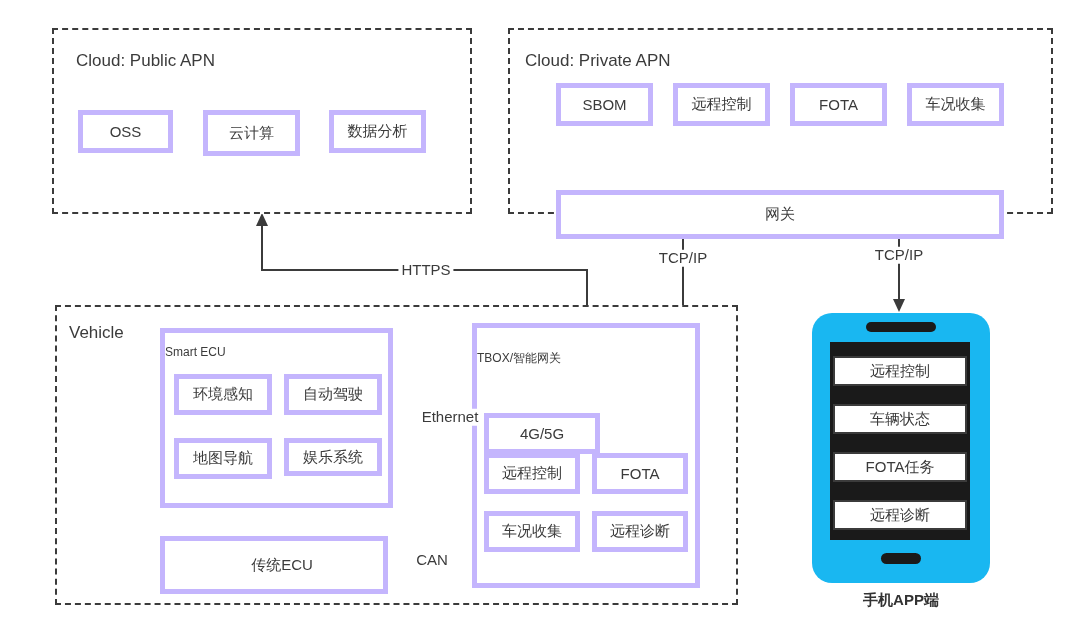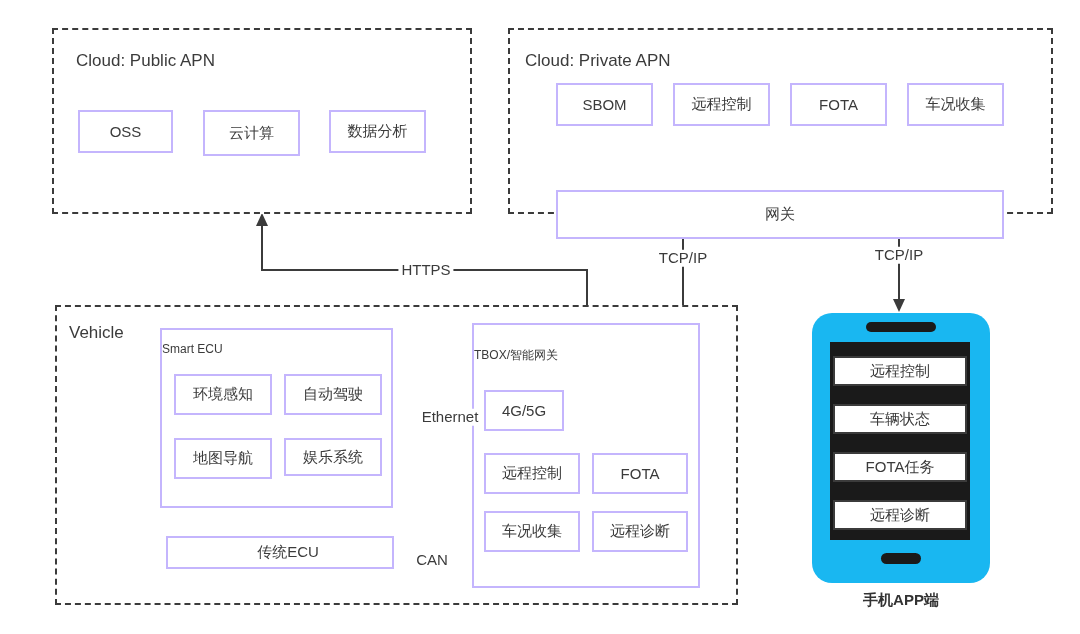--- a/index.html
+++ b/index.html
@@ -2,21 +2,21 @@
 <html><head>
 <meta charset="utf-8">
 <style>
   html,body{margin:0;padding:0;background:#fff;}
   .canvas{
     position:relative;width:1080px;height:634px;background:#ffffff;
     font-family:Liberation Sans, sans-serif;color:#3b3b3b;overflow:hidden;
   }
   .dashed-box{position:absolute;border:2px dashed #3b3b3b;background:#fff;box-sizing:border-box;}
   .solid-box{
-    position:absolute;border:2px solid #c4b5fd;background:#fff;box-sizing:border-box;
+    position:absolute;border:5px solid #c4b5fd;background:#fff;box-sizing:border-box;
     display:flex;align-items:center;justify-content:center;font-size:15px;white-space:nowrap;
   }
   .zone-title{position:absolute;font-size:17px;color:#3b3b3b;white-space:nowrap;}
   .group-title{position:absolute;width:100%;text-align:left;font-size:12px;}
   .conn-label{
     position:absolute;background:#ffffff;padding:0 3px;font-size:15px;color:#3b3b3b;
     transform:translate(-50%,-50%);white-space:nowrap;line-height:1.1;
   }
   .arrows{position:absolute;left:0;top:0;width:1080px;height:634px;pointer-events:none;}
   .arrows line, .arrows polyline{stroke:#3b3b3b;stroke-width:2;fill:none;}
@@ -92,26 +92,26 @@
   </div>
 
   <div class="solid-box" style="left:160px;top:328px;width:233px;height:180px;align-items:flex-start;">
     <div class="group-title" style="top:12px;">Smart ECU</div>
   </div>
   <div class="solid-box" style="left:174px;top:374px;width:98px;height:41px;">环境感知</div>
   <div class="solid-box" style="left:284px;top:374px;width:98px;height:41px;">自动驾驶</div>
   <div class="solid-box" style="left:174px;top:438px;width:98px;height:41px;">地图导航</div>
   <div class="solid-box" style="left:284px;top:438px;width:98px;height:38px;">娱乐系统</div>
 
-  <div class="solid-box" style="left:166px;top:536px;width:228px;height:33px;padding-left:16px;">传统ECU</div>
+  <div class="solid-box" style="left:160px;top:536px;width:228px;height:58px;padding-left:16px;">传统ECU</div>
 
   <div class="solid-box" style="left:472px;top:323px;width:228px;height:265px;align-items:flex-start;">
     <div class="group-title" style="top:22px;">TBOX/智能网关</div>
   </div>
-  <div class="solid-box" style="left:484px;top:390px;width:80px;height:41px;">4G/5G</div>
+  <div class="solid-box" style="left:484px;top:413px;width:116px;height:41px;">4G/5G</div>
   <div class="solid-box" style="left:484px;top:453px;width:96px;height:41px;">远程控制</div>
   <div class="solid-box" style="left:592px;top:453px;width:96px;height:41px;">FOTA</div>
   <div class="solid-box" style="left:484px;top:511px;width:96px;height:41px;">车况收集</div>
   <div class="solid-box" style="left:592px;top:511px;width:96px;height:41px;">远程诊断</div>
 
   <div class="phone" id="phone-body" style="background: rgb(25, 183, 241);">
     <div class="phone-speaker"></div>
     <div class="phone-screen">
       <div class="phone-item">远程控制</div>
       <div class="phone-item">车辆状态</div>

